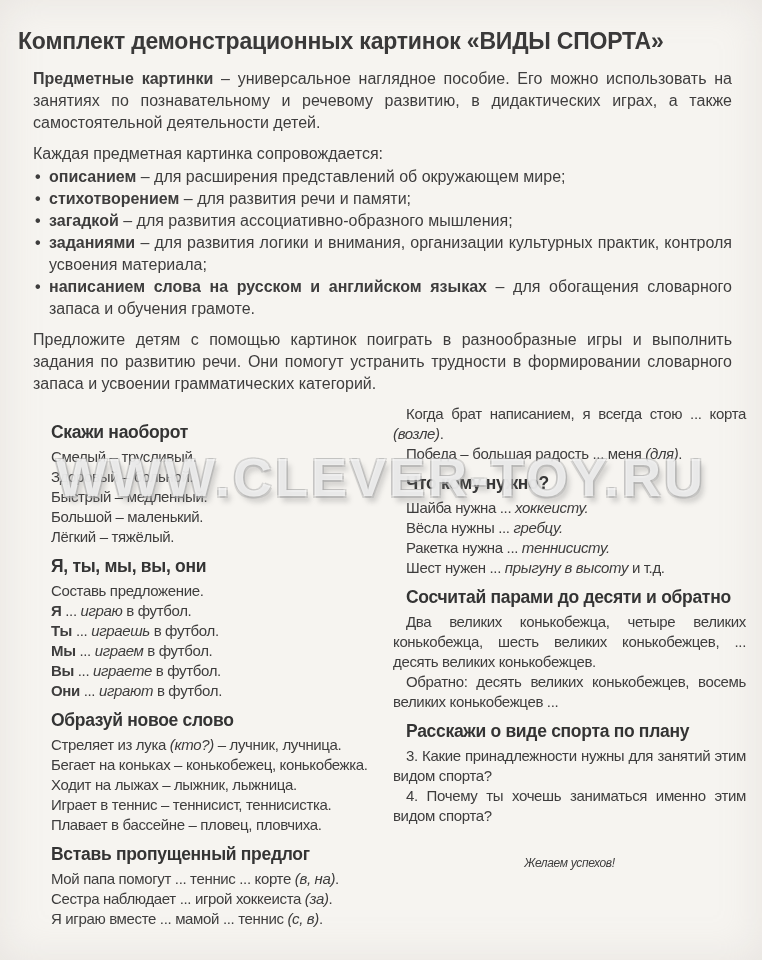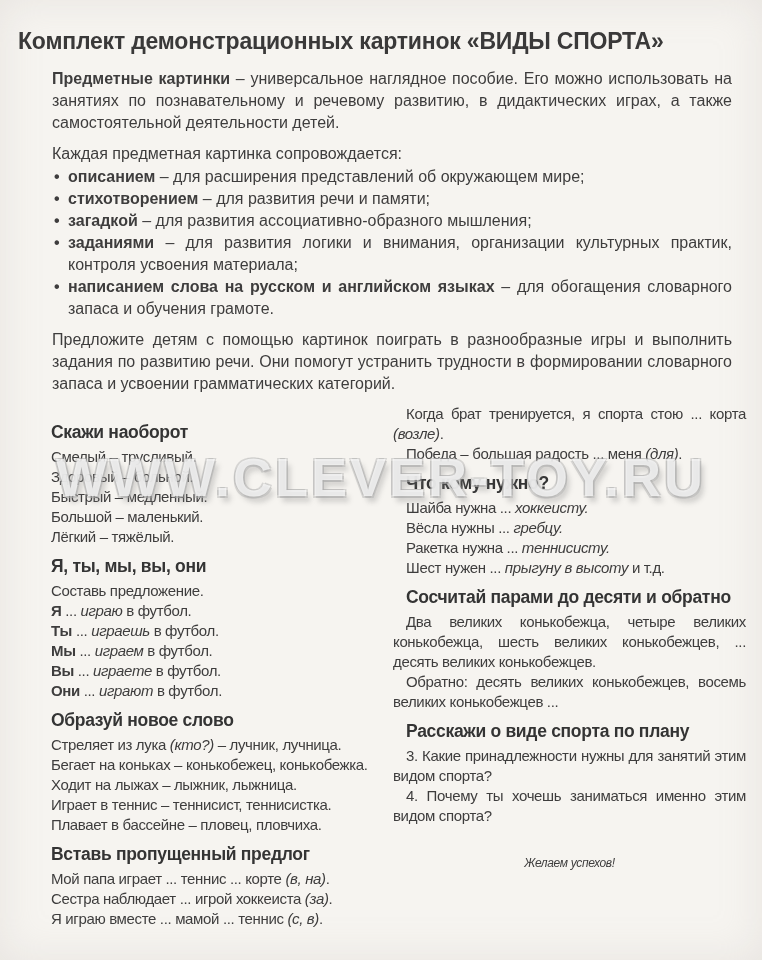--- a/index.html
+++ b/index.html
@@ -12,21 +12,21 @@
     font-family:"Liberation Sans","DejaVu Sans",sans-serif;
     font-size:16px;line-height:22px;
     box-shadow:inset 0 0 40px rgba(190,185,178,.25);
   }
   .page-title{
     margin:26px 18px 12px;
     font-size:23px;line-height:30px;
     font-weight:bold;color:#3a3939;
     letter-spacing:-0.2px;
   }
-  .main{margin:0 30px 0 52px;}
+  .main{margin:0 30px 0 33px;}
   .top-para{margin:0 0 9px;text-align:justify;}
   .list-intro{margin:0;}
   ul.bullets{list-style:none;margin:1px 0 9px;padding:0;}
   ul.bullets li{
     position:relative;padding-left:16px;
     text-align:justify;
   }
   ul.bullets li::before{
     content:"\2022";
     position:absolute;left:2px;top:0;
@@ -113,26 +113,26 @@
         <p class="para"><span class="b">Мы</span><span> ... </span><span class="i">играем</span><span> в футбол.</span></p>
         <p class="para"><span class="b">Вы</span><span> ... </span><span class="i">играете</span><span> в футбол.</span></p>
         <p class="para"><span class="b">Они</span><span> ... </span><span class="i">играют</span><span> в футбол.</span></p>
         <h2 class="sec">Образуй новое слово</h2>
         <p class="para"><span>Стреляет из лука </span><span class="i">(кто?)</span><span> – лучник, лучница.</span></p>
         <p class="para"><span>Бегает на коньках – конькобежец, конькобежка.</span></p>
         <p class="para"><span>Ходит на лыжах – лыжник, лыжница.</span></p>
         <p class="para"><span>Играет в теннис – теннисист, теннисистка.</span></p>
         <p class="para"><span>Плавает в бассейне – пловец, пловчиха.</span></p>
         <h2 class="sec">Вставь пропущенный предлог</h2>
-        <p class="para"><span>Мой папа играет ... теннис ... корте </span><span class="i">(в, на)</span><span>.</span></p>
+        <p class="para"><span>Мой папа помогут ... теннис ... корте </span><span class="i">(в, на)</span><span>.</span></p>
         <p class="para"><span>Сестра наблюдает ... игрой хоккеиста </span><span class="i">(за)</span><span>.</span></p>
         <p class="para"><span>Я играю вместе ... мамой ... теннис </span><span class="i">(с, в)</span><span>.</span></p>
       </div>
     <div class="col-right">
-    <p class="para"><span>Когда брат тренируется, я спорта стою ... корта </span><span class="i">(возле)</span><span>.</span></p>
+    <p class="para"><span>Когда брат написанием, я всегда стою ... корта </span><span class="i">(возле)</span><span>.</span></p>
         <p class="para"><span>Победа – большая радость ... меня </span><span class="i">(для)</span><span>.</span></p>
         <h2 class="sec">Что кому нужно?</h2>
         <p class="para"><span>Шайба нужна ... </span><span class="i">хоккеисту.</span></p>
         <p class="para"><span>Вёсла нужны ... </span><span class="i">гребцу.</span></p>
         <p class="para"><span>Ракетка нужна ... </span><span class="i">теннисисту.</span></p>
         <p class="para"><span>Шест нужен ... </span><span class="i">прыгуну в высоту</span><span> и т.д.</span></p>
         <h2 class="sec">Сосчитай парами до десяти и обратно</h2>
         <p class="para"><span>Два великих конькобежца, четыре великих конькобежца, шесть великих конькобежцев, ... десять великих конькобежцев.</span></p>
         <p class="para"><span>Обратно: десять великих конькобежцев, восемь великих конькобежцев ...</span></p>
         <h2 class="sec">Расскажи о виде спорта по плану</h2>

